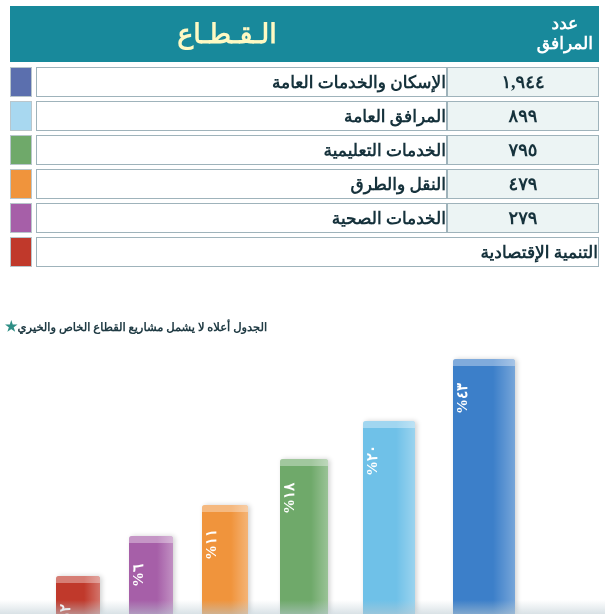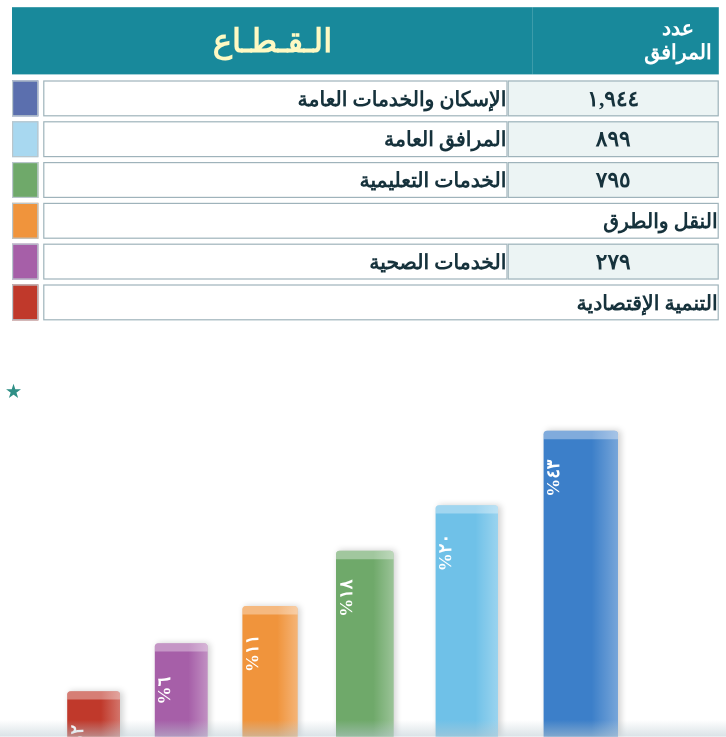--- a/index.html
+++ b/index.html
@@ -79,21 +79,21 @@
     box-sizing: border-box;
     display: flex;
     align-items: center;
     justify-content: flex-start;
     font-size: 17px;
     font-weight: bold;
     color: #16323c;
     margin-left: 4px;
   }
   .cell-count {
-    width: 176px;
+    width: 152px;
     background: #ecf4f4;
     border: 1px solid #9fb3bb;
     box-sizing: border-box;
     display: flex;
     align-items: center;
     justify-content: center;
     font-size: 18px;
     font-weight: bold;
     color: #16323c;
     letter-spacing: 2px;
@@ -216,38 +216,40 @@
 
     <div class="row">
       <div class="swatch" style="background:#6fa96a"></div>
       <div class="cell-sector">الخدمات التعليمية</div>
       <div class="cell-count">٧٩٥</div>
     </div>
 
     <div class="row">
       <div class="swatch" style="background:#f0943c"></div>
       <div class="cell-sector">النقل والطرق</div>
+      <div class="cell-count">٤٧٩</div>
     </div>
 
     <div class="row">
       <div class="swatch" style="background:#a65fa8"></div>
       <div class="cell-sector">الخدمات الصحية</div>
       <div class="cell-count">٢٧٩</div>
     </div>
 
     <div class="row">
       <div class="swatch" style="background:#c0392b"></div>
       <div class="cell-sector">التنمية الإقتصادية</div>
     </div>
 
   </div>
 </div>
 
 <div class="footnote">
   <span class="star">★</span>
+  <span>الجدول أعلاه لا يشمل مشاريع القطاع الخاص والخيري</span>
 </div>
 
 <div class="chart">
   <div class="bars">
 
     <div class="bar" style="right:505px; width:44px; height:38px; background:#c0392b;">
       <div class="cap"></div>
       <div class="gloss"></div>
       <div class="lbl">٢%</div>
     </div>

